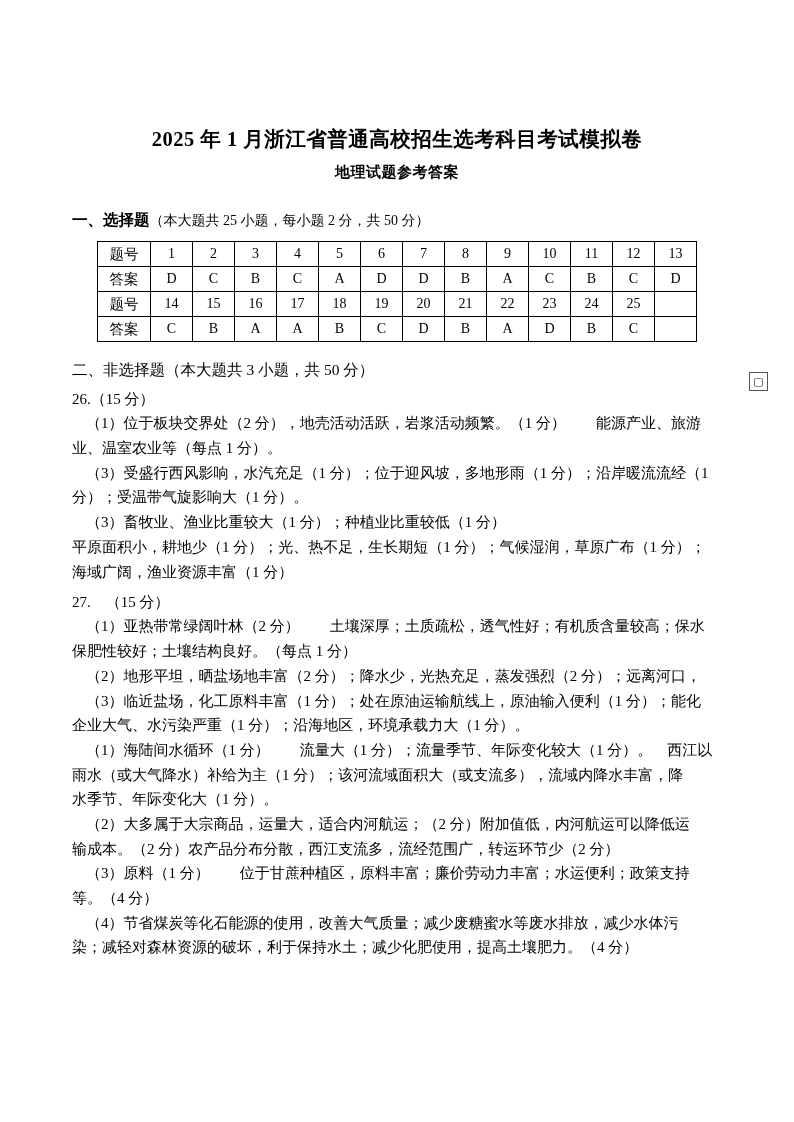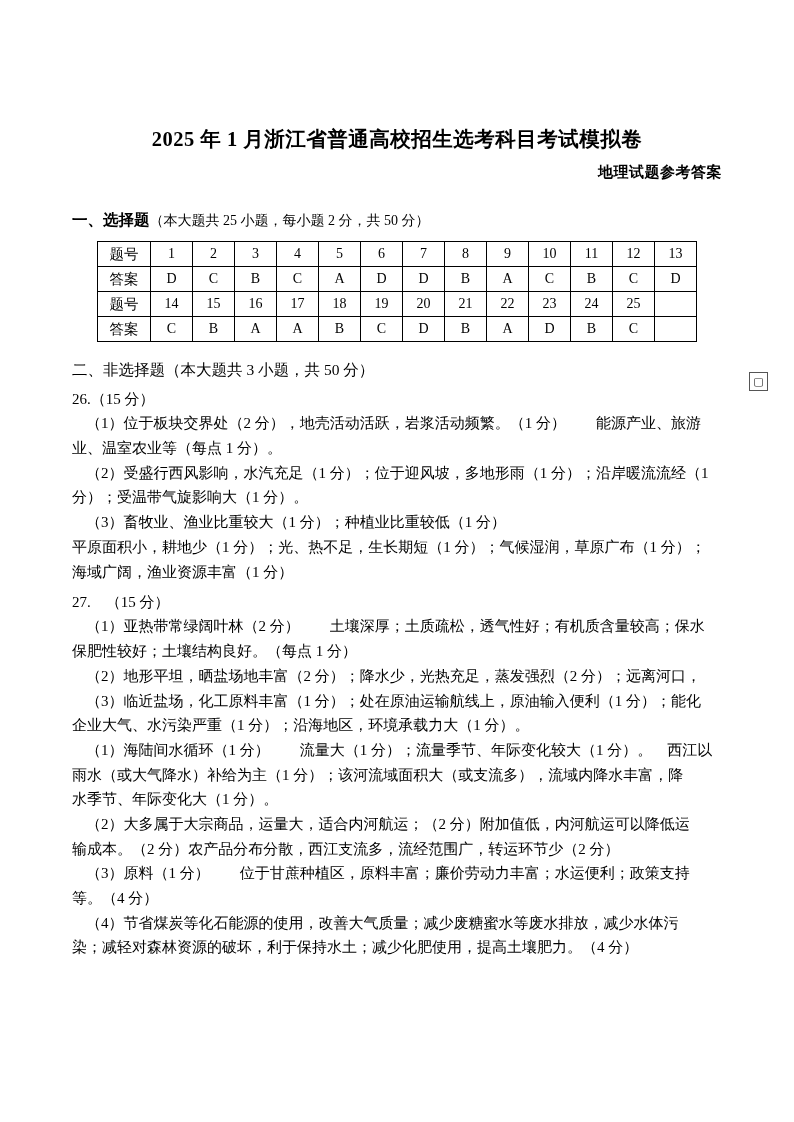--- a/index.html
+++ b/index.html
@@ -24,21 +24,21 @@
   }
   .title {
     text-align: center;
     font-size: 20.5px;
     font-weight: bold;
     letter-spacing: 0.5px;
     margin-top: 126px;
     line-height: 1.3;
   }
   .subtitle {
-    text-align: right;
+    text-align: center;
     font-size: 15px;
     font-weight: bold;
     margin-top: 10px;
     letter-spacing: 0.5px;
   }
   .section-head {
     font-size: 15.5px;
     margin-top: 26px;
     line-height: 1.5;
   }
@@ -190,21 +190,21 @@
     </tbody>
   </table>
 
   <div class="section-head2">
     <span class="bold">二、非选择题</span><span class="small">（本大题共 3 小题，共 50 分）</span>
   </div>
 
   <div class="q-num">26.（15 分）</div>
   <div class="para indent">（1）位于板块交界处（2 分），地壳活动活跃，岩浆活动频繁。（1 分）　　能源产业、旅游</div>
   <div class="para noindent">业、温室农业等（每点 1 分）。</div>
-  <div class="para indent">（2）受盛行西风影响，水汽充足（1 分）；位于迎风坡，多地形雨（1 分）；沿岸暖流流经（1</div>
+  <div class="para indent">（3）受盛行西风影响，水汽充足（1 分）；位于迎风坡，多地形雨（1 分）；沿岸暖流流经（1</div>
   <div class="para noindent">分）；受温带气旋影响大（1 分）。</div>
   <div class="para indent">（3）畜牧业、渔业比重较大（1 分）；种植业比重较低（1 分）</div>
   <div class="para noindent">平原面积小，耕地少（1 分）；光、热不足，生长期短（1 分）；气候湿润，草原广布（1 分）；</div>
   <div class="para noindent">海域广阔，渔业资源丰富（1 分）</div>
 
   <div class="q-num">27.　（15 分）</div>
   <div class="para indent">（1）亚热带常绿阔叶林（2 分）　　土壤深厚；土质疏松，透气性好；有机质含量较高；保水</div>
   <div class="para noindent">保肥性较好；土壤结构良好。（每点 1 分）</div>
   <div class="para indent">（2）地形平坦，晒盐场地丰富（2 分）；降水少，光热充足，蒸发强烈（2 分）；远离河口，</div>
   <div class="para indent">（3）临近盐场，化工原料丰富（1 分）；处在原油运输航线上，原油输入便利（1 分）；能化</div>

